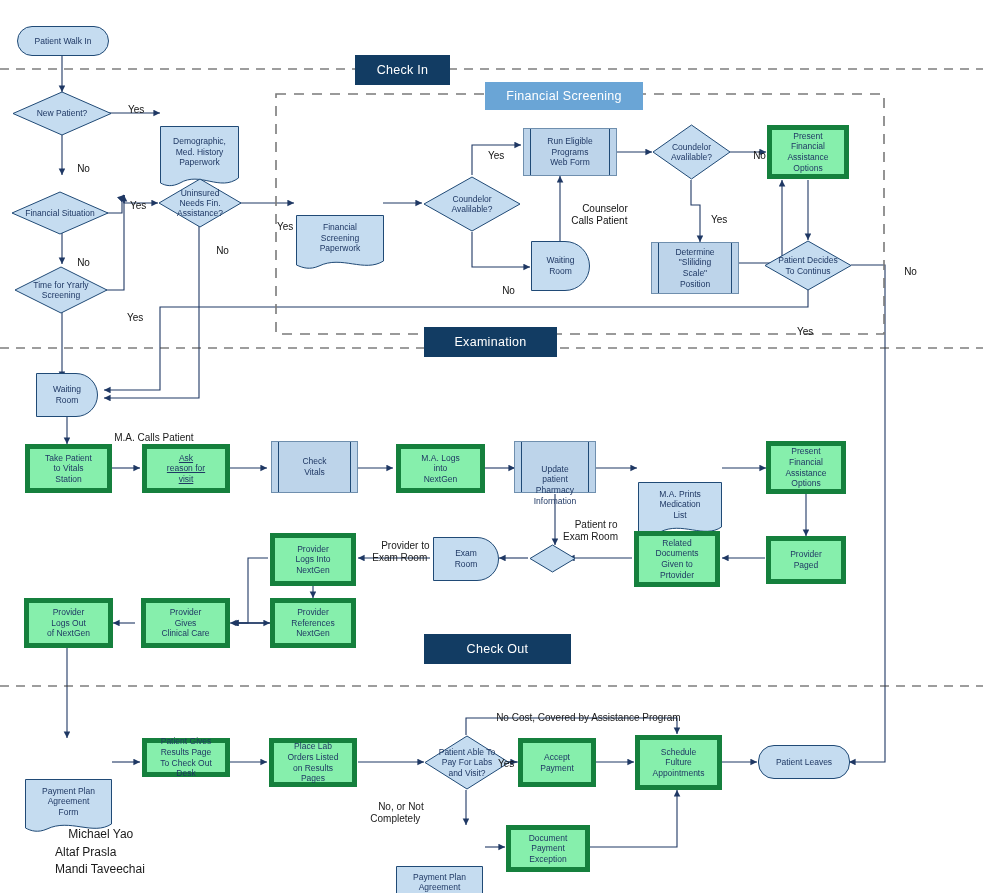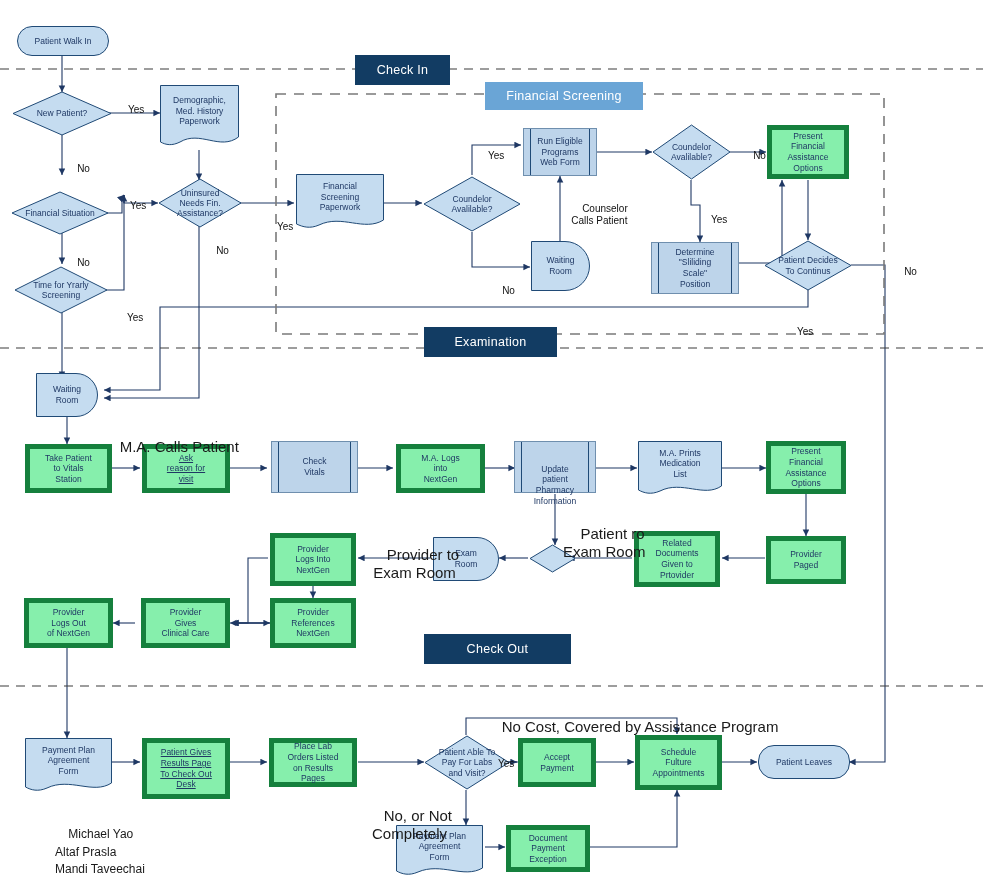--- a/index.html
+++ b/index.html
@@ -11,35 +11,35 @@
         text-align:center;color:#1f3864;font-size:8.5px;line-height:1.25;padding:2px;}
   .proc{background:#86efac;border:5px solid #15803d;}
   .pre{background:#bdd4ea;border:1px solid #6f8fae;}
   .pre::before,.pre::after{content:"";position:absolute;top:0;bottom:0;width:0;border-left:1px solid #204a76;}
   .pre::before{left:6px;}
   .pre::after{right:6px;}
   .pre .inner{position:relative;z-index:2;}
   .term{background:#c5dcf0;border:1px solid #204a76;border-radius:16px;}
   .delay{background:#c5dcf0;border:1px solid #204a76;border-radius:0 40px 40px 0;}
 
-  .doc{position:absolute;}
+  .doc{position:absolute;margin-top:41px;}
   .doc .txt{position:absolute;left:0;right:0;top:0;display:flex;align-items:center;justify-content:center;
             text-align:center;color:#1f3864;font-size:8.5px;line-height:1.25;padding:0 3px;box-sizing:border-box;}
 
   .diamond{position:absolute;}
   .diamond .dtxt{position:absolute;left:0;top:0;right:0;bottom:0;display:flex;align-items:center;
                  justify-content:center;text-align:center;color:#1f3864;font-size:8.5px;line-height:1.2;}
 
   .lane-label{position:absolute;display:flex;align-items:center;justify-content:center;
               color:#ffffff;font-size:12.5px;letter-spacing:.3px;}
   .lane-dark{background:#123c63;}
   .lane-mid{background:#6aa5d6;}
 
   .elabel{position:absolute;color:#111111;font-size:10px;line-height:1.2;white-space:pre;}
-  .elabel.big{font-size:15px;color:#1a1a1a;}
+  .elabel.big{font-size:10px;color:#1a1a1a;}
   .authors{position:absolute;color:#1a1a1a;font-size:12px;line-height:1.45;white-space:pre;}
 </style>
 </head>
 <body>
 
 <div id="canvas">
 
   <svg class="layer" viewBox="0 0 983 893">
     <defs>
       <marker id="arw" markerWidth="7" markerHeight="7" refX="6" refY="3" orient="auto">
@@ -217,21 +217,21 @@
   </div>
 
   <div class="diamond" style="left:423px;top:176px;width:98px;height:56px;">
     <svg width="98" height="56">
       <polygon points="49,1 97,28 49,55 1,28" fill="#c5dcf0" stroke="#204a76" stroke-width="1"></polygon>
     </svg>
     <div class="dtxt" style="white-space:pre-line;"><span>Coundelor
 Avalilable?</span></div>
   </div>
 
-  <div class="node pre" style="left:523px;top:128px;width:74px;height:48px;">
+  <div class="node pre" style="left:523px;top:128px;width:94px;height:48px;">
     <span class="inner" style="white-space:pre-line;">Run Eligible
 Programs
 Web Form</span>
   </div>
 
   <div class="node delay" style="left:531px;top:241px;width:59px;height:50px;">
     <span style="white-space:pre-line;">Waiting
 Room</span>
   </div>
 
@@ -357,21 +357,21 @@
 
   <div class="doc" style="left:25px;top:738px;width:87px;height:57px;">
     <svg width="87" height="57">
       <path d="M0.5,0.5 H86.5 V45 C68,57 45,39 22,50 C13,54 6,52 0.5,49 Z" fill="#c5dcf0" stroke="#204a76" stroke-width="1"></path>
     </svg>
     <div class="txt" style="height:45px;white-space:pre-line;"><span>Payment Plan
 Agreement
 Form</span></div>
   </div>
 
-  <div class="node proc" style="left:142px;top:738px;width:88px;height:61px;text-decoration:underline;">
+  <div class="node proc" style="left:142px;top:738px;width:88px;height:39px;">
     <span style="white-space:pre-line;">Patient Gives
 Results Page
 To Check Out
 Desk</span>
   </div>
   <div class="node proc" style="left:269px;top:738px;width:88px;height:49px;">
     <span style="white-space:pre-line;">Place Lab
 Orders Listed
 on Results
 Pages</span>

